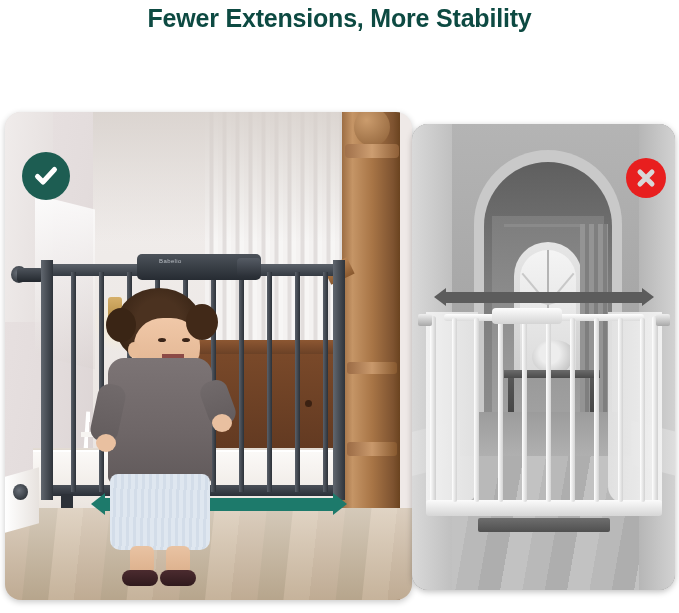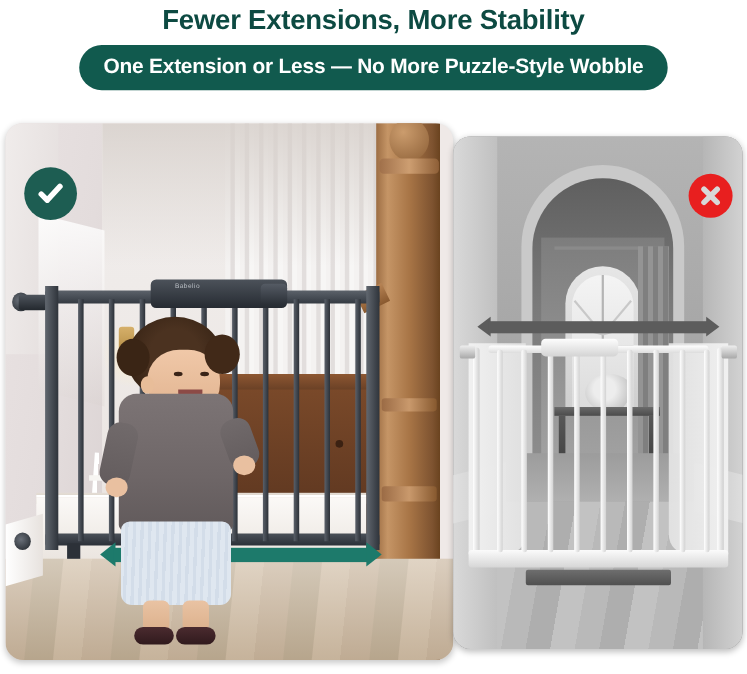--- a/index.html
+++ b/index.html
@@ -525,23 +525,20 @@
     left:626px; top:158px; width:40px; height:40px;
     background:#e81f1f;
   }
   .badge svg { display:block; }
 </style>
 </head>
 <body>
 
 <div class="header">
   <div class="headline">Fewer Extensions, More Stability</div>
-  <div class="pill-wrap">
-    <div class="pill">One Extension or Less — No More Puzzle-Style Wobble</div>
-  </div>
 </div>
 
 <div class="panels">
 
   <div class="panel panel-good">
     <div class="g-scene">
       <div class="g-wall-left"></div>
       <div class="g-wall-mid"></div>
       <div class="g-curtain"></div>
       <div class="g-shadowtop"></div>

